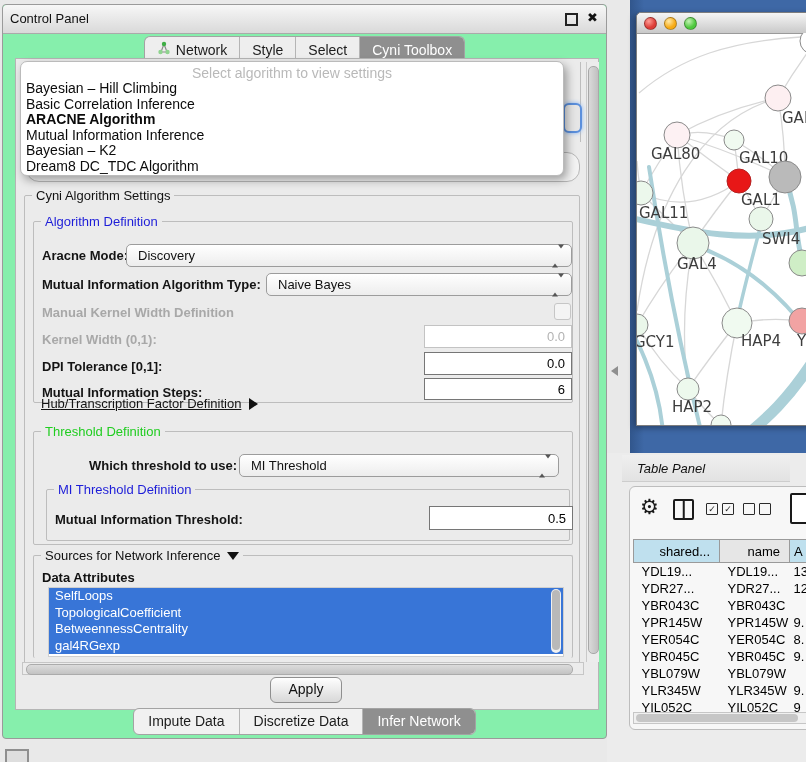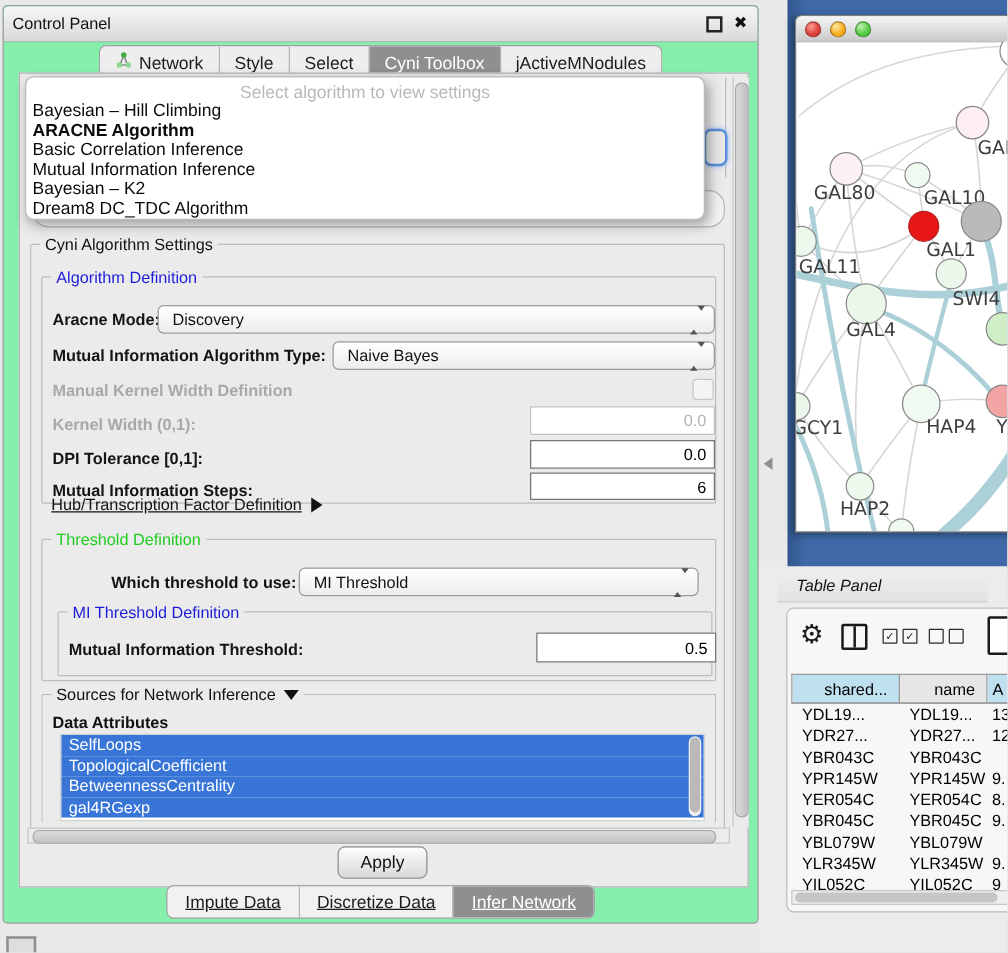--- a/index.html
+++ b/index.html
@@ -16,21 +16,21 @@
   .win-float{position:absolute;right:28px;top:8px;width:9px;height:9px;border:2px solid #222;}
   .win-close{position:absolute;right:8px;top:5px;font-size:13px;font-weight:bold;color:#111;}
 
   
   #top-tabs{position:absolute;left:0;top:31px;width:100%;display:flex;justify-content:center;}
   .tabstrip{display:flex;border:1px solid #a3a3a3;border-bottom:none;border-radius:6px 6px 0 0;overflow:hidden;background:#eee;}
   .tab{padding:4px 12px 5px 12px;font-size:14px;color:#1c1c1c;border-left:1px solid #b5b5b5;display:flex;align-items:center;gap:5px;}
   .tab:first-child{border-left:none;}
   .tab.selected{background:#8f8f8f;color:#fff;}
   .btabstrip{display:flex;border:1px solid #a3a3a3;border-radius:6px;overflow:hidden;background:#f1f1f1;}
-  .btab{padding:4px 14px 5px 14px;font-size:14px;color:#1c1c1c;border-left:1px solid #b5b5b5;text-decoration:underline;}
+  .btab{padding:4px 14px 5px 14px;font-size:14px;color:#1c1c1c;border-left:1px solid #b5b5b5;}
   .btab:first-child{border-left:none;}
   .btab.selected{background:#8f8f8f;color:#fff;}
 
   
   #content-outer{position:absolute;left:12px;top:53px;width:582px;height:650px;border:1px solid #b5b5b5;background:#ebebeb;}
 
   
   #ghost-combo{position:absolute;left:10px;top:93px;width:552px;height:28px;border:1px solid #b8b8b8;
     border-radius:13px;background:#f3f3f3;z-index:1;}
   #ghost-combo span{position:absolute;left:18px;top:6px;font-size:13px;color:#c6c6c6;}
@@ -160,43 +160,40 @@
           </div>
           <div class="tab">
             <span>Style</span>
           </div>
           <div class="tab">
             <span>Select</span>
           </div>
           <div class="tab selected">
             <span>Cyni Toolbox</span>
           </div>
-          <div class="tab">
-            <span>jActiveMNodules</span>
-          </div>
         </div>
     </div>
 
     <div id="content-outer">
 
       <div id="ghost-combo">
         <span>gal-filtered sif default node</span>
       </div>
       <div id="ghost-vline"></div>
       <div id="ghost-blue-combo"></div>
       <div id="right-scrollbar">
         <div class="thumb"></div>
       </div>
 
       <div id="algo-popup">
         <div id="algo-placeholder">Select algorithm to view settings</div>
         <div id="algo-items">
             <div class="algo-item">Bayesian – Hill Climbing</div>
+            <div class="algo-item">Basic Correlation Inference</div>
             <div class="algo-item bold">ARACNE Algorithm</div>
-            <div class="algo-item">Basic Correlation Inference</div>
             <div class="algo-item">Mutual Information Inference</div>
             <div class="algo-item">Bayesian – K2</div>
             <div class="algo-item">Dream8 DC_TDC Algorithm</div>
           </div>
       </div>
 
       <div class="fieldset" style="left:8px;top:136px;width:554px;height:467px;">
         <span class="legend">Cyni Algorithm Settings</span>
 
         <div class="fieldset" style="left:8px;top:25px;width:538px;height:180px;">

